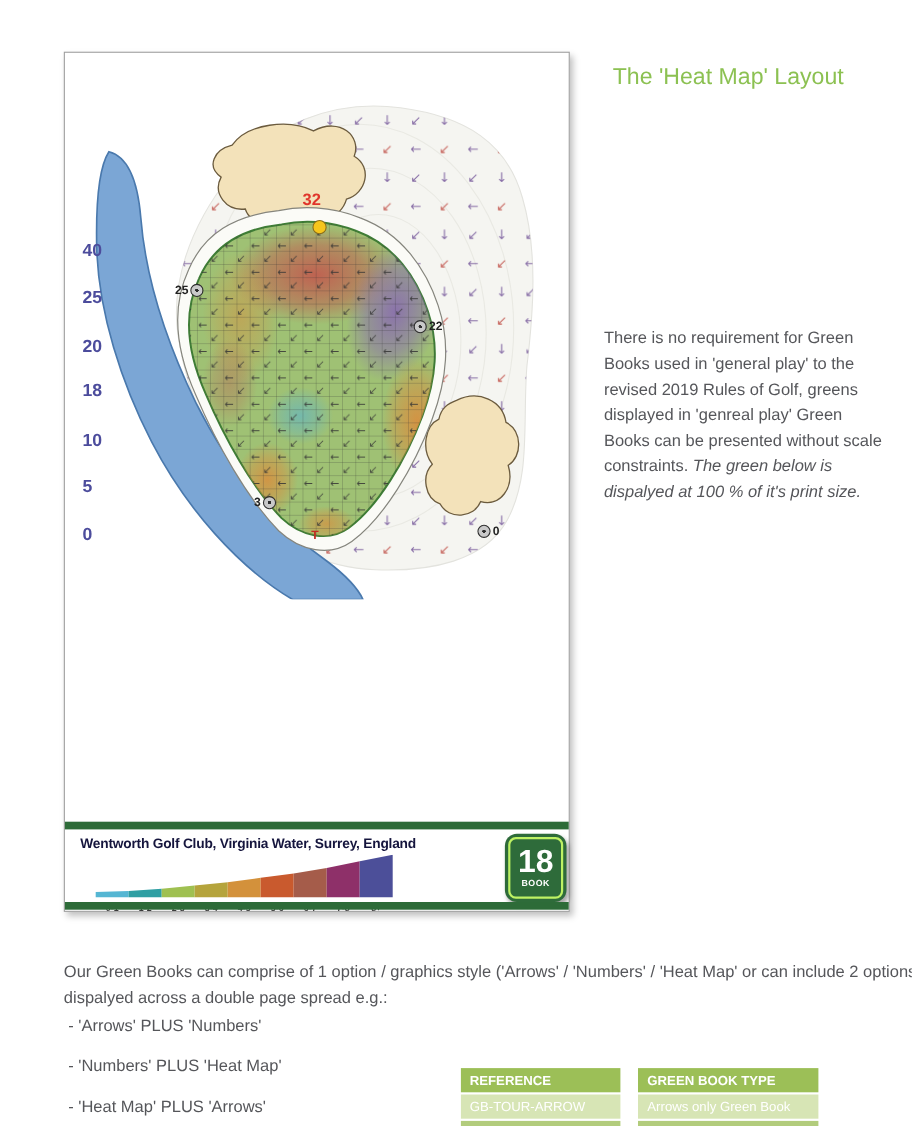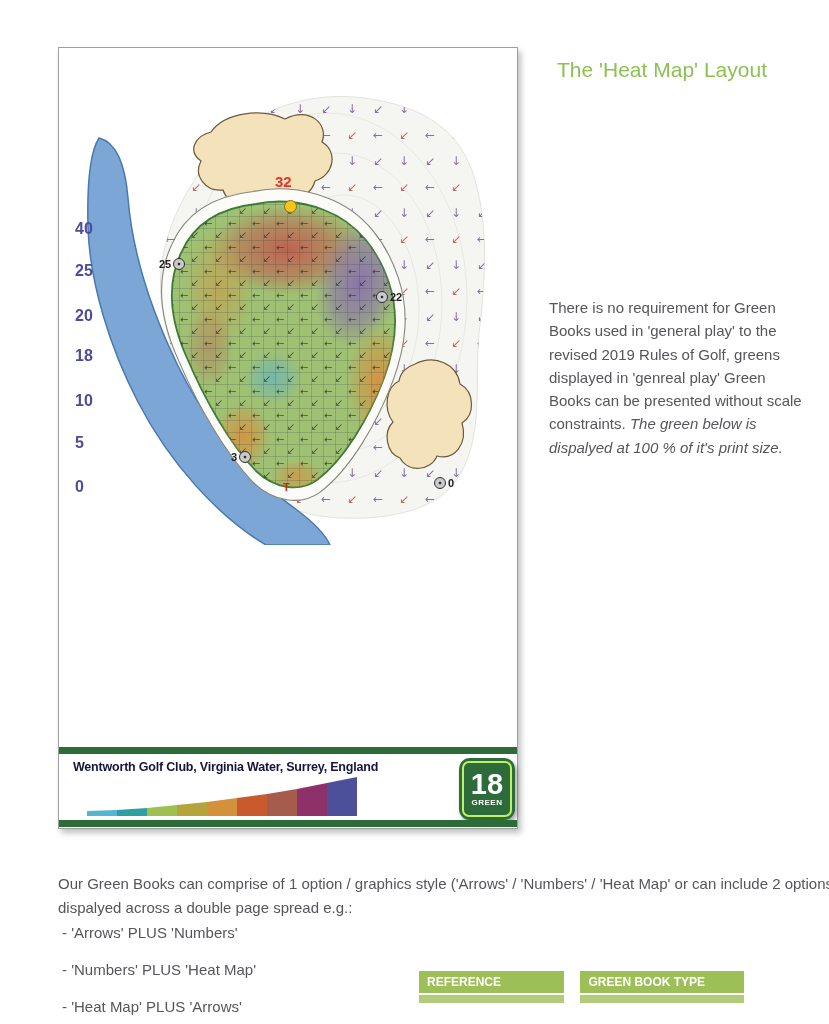--- a/index.html
+++ b/index.html
@@ -203,21 +203,21 @@
         <span>5-6</span>
         <span>6-7</span>
         <span>7-8</span>
         <span>8+</span>
       </div>
     </div>
 
     <div class="badge">
       <div class="badge-inner">
         <span class="badge-num">18</span>
-        <span class="badge-unit">GREEN</span>
+        <span class="badge-unit">BOOK</span>
       </div>
     </div>
 
     <div class="bar bar-bottom" style="background: rgb(45, 107, 56);"></div>
   </div>
 
   <h1 class="heading" style="margin:12px;font-weight:normal">The 'Heat Map' Layout</h1>
 
   <p class="side-par" style="margin:4px">
     <span>There is no requirement for Green Books used in 'general play' to the revised 2019 Rules of Golf, greens displayed in 'genreal play' Green Books can be presented without scale constraints. </span><span class="it">The green below is dispalyed at 100 % of it's print size.</span>
@@ -227,18 +227,22 @@
   <div class="opt" style="top:924px">- 'Arrows' PLUS 'Numbers'</div>
   <div class="opt" style="top:961px">- 'Numbers' PLUS 'Heat Map'</div>
   <div class="opt" style="top:998px">- 'Heat Map' PLUS 'Arrows'</div>
 
   <div class="gbtable">
     <div class="trow thead">
       <div class="tcell tc1" style="background: rgb(156, 191, 87);">REFERENCE</div>
       <div class="tcell tc2" style="background: rgb(156, 191, 87);">GREEN BOOK TYPE</div>
     </div>
     <div class="trow">
+      <div class="tcell tc1" style="background: rgb(215, 229, 181);">GB-TOUR-ARROW</div>
+      <div class="tcell tc2" style="background: rgb(215, 229, 181);">Arrows only Green Book</div>
+    </div>
+    <div class="trow">
       <div class="tcell tc1 sliver" style="background: rgb(178, 204, 124);"></div>
       <div class="tcell tc2 sliver" style="background: rgb(178, 204, 124);"></div>
     </div>
   </div>
 
 </div>
 
 </body></html>

